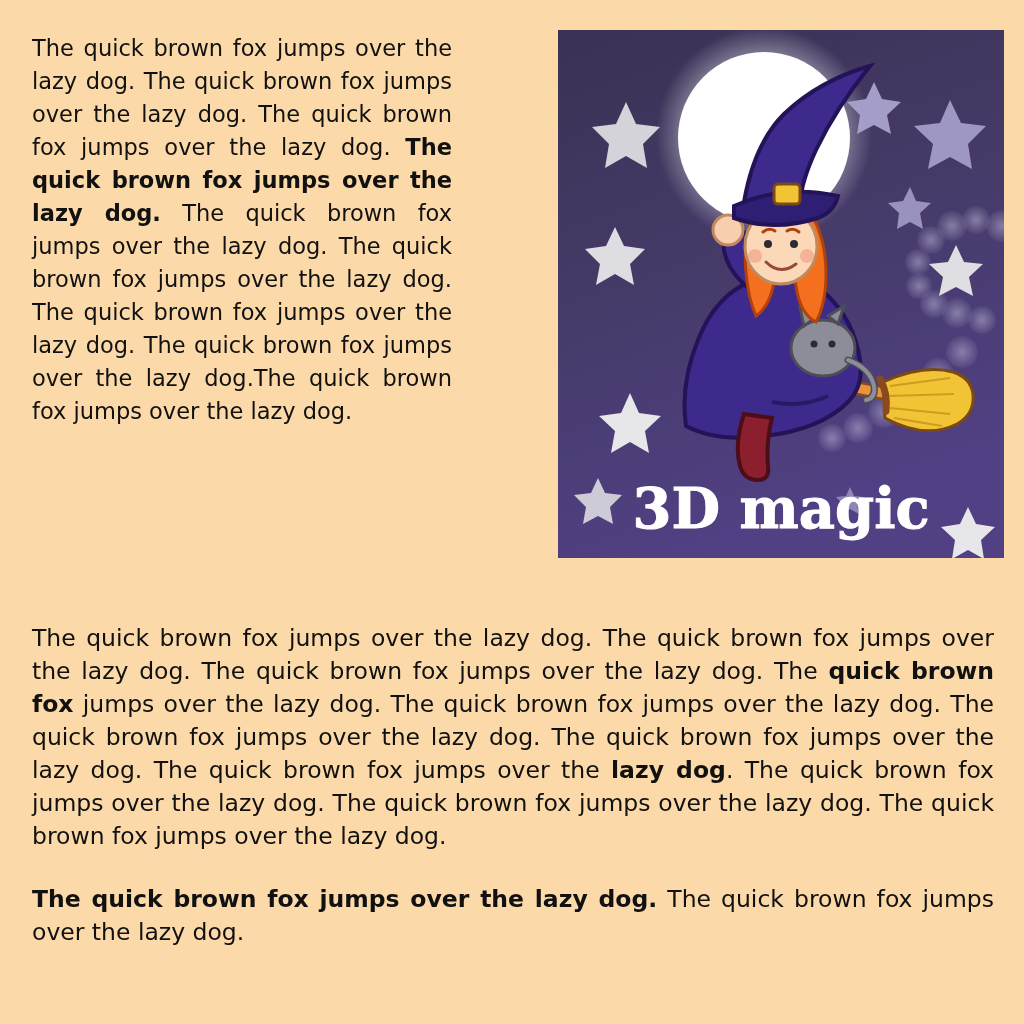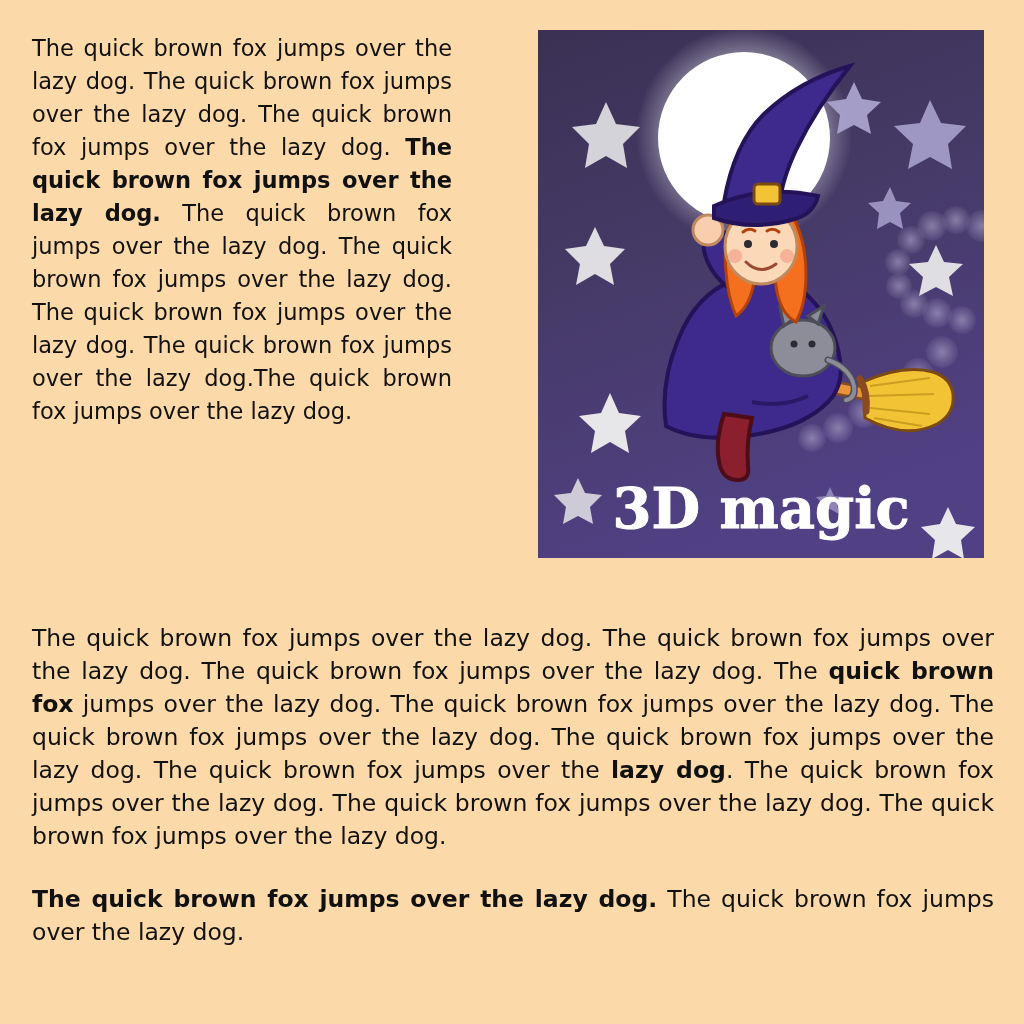--- a/index.html
+++ b/index.html
@@ -13,21 +13,21 @@
     font-family: "DejaVu Sans", sans-serif;
     color: #1a1a1a;
     overflow: hidden;
   }
 
   .page {
     position: relative;
     width: 1024px;
     height: 1024px;
     box-sizing: border-box;
-    padding: 30px 32px 0 32px;
+    padding: 30px 20px 0 32px;
   }
 
   
   .top-section {
     position: relative;
     height: 540px;
   }
 
   .col-text {
     position: absolute;
@@ -39,21 +39,21 @@
     text-align: justify;
     text-justify: inter-word;
     color: #111;
   }
   .col-text .b {
     font-weight: bold;
   }
 
   .illus-wrap {
     position: absolute;
-    right: 8px;
+    right: 0;
     top: 0;
     width: 446px;
     height: 528px;
     margin-left: 29px;
   }
 
   .illus {
     width: 446px;
     height: 528px;
     display: block;

